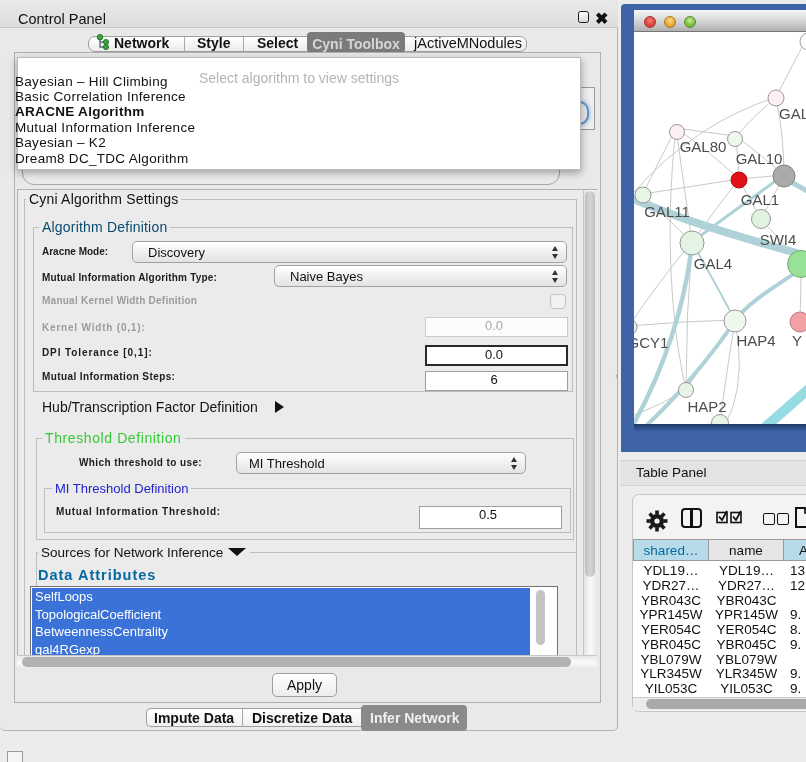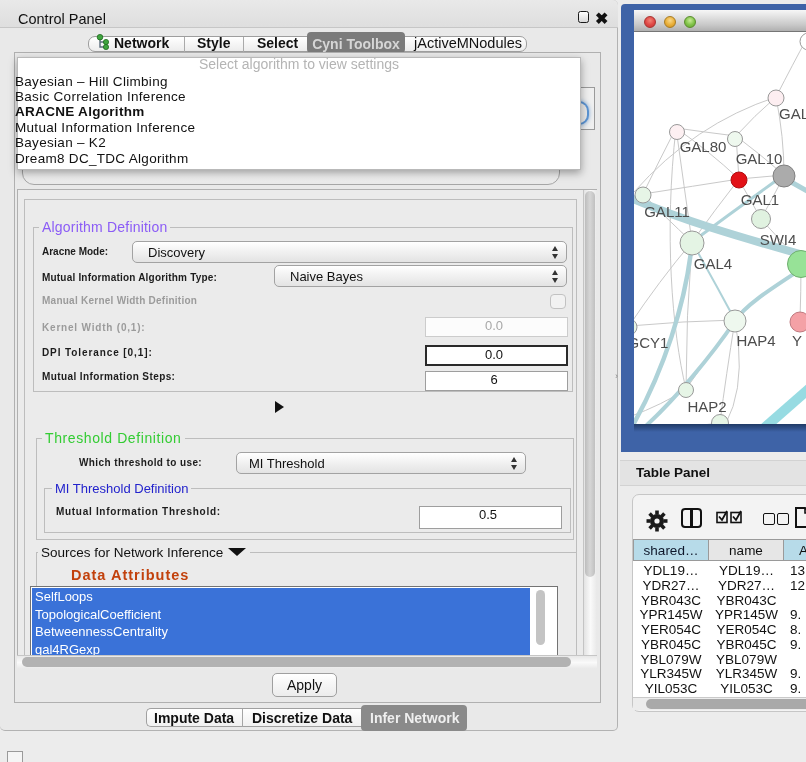--- a/index.html
+++ b/index.html
@@ -50,23 +50,24 @@
 
 <div class="abs" style="left:578px;top:87px;width:17px;height:43px;background:#efefef;border:1px solid #9a9a9a;border-left:none;box-sizing:border-box;"></div>
 <div class="abs" style="left:574px;top:101px;width:15px;height:24px;background:#e8e8e8;border:2.5px solid #5b93d2;border-radius:0 10px 10px 0;border-left:none;box-shadow:0 0 4px rgba(91,147,210,0.8);box-sizing:border-box;"></div>
 
 <div class="abs" style="left:17px;top:189px;width:580px;height:480px;border:1px solid #b0b0b0;background:#ebebeb;box-sizing:border-box;"></div>
 
 <div class="abs" style="left:583px;top:190px;width:14px;height:478px;background:linear-gradient(90deg,#e3e3e3,#fafafa 50%,#e8e8e8);border-left:1px solid #c4c4c4;box-sizing:border-box;"></div>
 <div class="abs" style="left:585px;top:191px;width:10px;height:386px;background:linear-gradient(90deg,#bdbdbd,#d6d6d6 50%,#c0c0c0);border-radius:5px;"></div>
 
 <div class="fs" style="left:24px;top:199px;width:553px;height:470px;border-bottom:none;"></div>
+<div class="fsT" style="left:26px;top:191px;color:#111;">Cyni Algorithm Settings</div>
 
 <div class="fs" style="left:33px;top:227px;width:540px;height:165px;"></div>
-<div class="fsT" style="left:39px;top:219px;color:#8b5cf6;">Algorithm Definition</div>
+<div class="fsT" style="left:39px;top:219px;color:#0c4a6e;">Algorithm Definition</div>
 
 <div class="lbl" style="left:42px;top:246px;letter-spacing:0;">Aracne Mode:</div>
 <div class="combo" style="left:132px;top:241px;width:435px;height:22px;">
   <span class="ct">Discovery</span>
   <svg class="ar" viewBox="0 0 8 15">
         <path d="M4 1 L7 6 L1 6 Z" fill="#333"></path>
         <path d="M4 14 L7 9 L1 9 Z" fill="#333"></path>
       </svg>
 </div>
 
@@ -84,20 +85,21 @@
 
 <div class="lbl dis" style="left:42px;top:322px;letter-spacing:0.8px;">Kernel Width (0,1):</div>
 <div class="fld" style="left:425px;top:317px;width:143px;height:20px;background:#fcfcfc;border-color:#cccccc;color:#a8a8a8;">0.0</div>
 
 <div class="lbl" style="left:42px;top:347px;letter-spacing:0.9px;">DPI Tolerance [0,1]:</div>
 <div class="fld" style="left:425px;top:345px;width:143px;height:21px;border:2px solid #2a2a2a;">0.0</div>
 
 <div class="lbl" style="left:42px;top:371px;letter-spacing:0.4px;">Mutual Information Steps:</div>
 <div class="fld" style="left:425px;top:371px;width:143px;height:20px;">6</div>
 
+<div class="abs" style="left:42px;top:399px;font-size:14px;color:#141414;">Hub/Transcription Factor Definition</div>
 <svg class="abs" style="left:273px;top:400px;" width="12" height="14" viewBox="0 0 12 14">
       <path d="M2 1 L11 7 L2 13 Z" fill="#111"></path>
     </svg>
 
 <div class="fs" style="left:36px;top:438px;width:538px;height:102px;"></div>
 <div class="fsT" style="left:42px;top:430px;color:#33cc33;letter-spacing:0.6px;">Threshold Definition</div>
 
 <div class="lbl" style="left:79px;top:457px;letter-spacing:0.4px;">Which threshold to use:</div>
 <div class="combo" style="left:236px;top:452px;width:290px;height:22px;">
   <span class="ct" style="left:12px;">MI Threshold</span>
@@ -111,21 +113,21 @@
 <div class="fsT" style="left:52px;top:481px;color:#2222cc;font-size:13px;letter-spacing:0;">MI Threshold Definition</div>
 
 <div class="lbl" style="left:56px;top:506px;letter-spacing:0.7px;">Mutual Information Threshold:</div>
 <div class="fld" style="left:419px;top:506px;width:143px;height:23px;">0.5</div>
 
 <div class="fs" style="left:36px;top:552px;width:541px;height:117px;border-bottom:none;"></div>
 <div class="fsT" style="left:38px;top:545px;color:#111;font-size:13.5px;letter-spacing:0;">Sources for Network Inference&nbsp;<svg width="20" height="10" viewBox="0 0 20 10" style="display:inline-block;">
         <path d="M1 1 L19 1 L10 9 Z" fill="#111"></path>
       </svg></div>
 
-<div class="abs b" style="left:38px;top:567px;font-size:14.5px;letter-spacing:1px;color:#c2410c;padding-left:33px;">Data Attributes</div>
+<div class="abs b" style="left:38px;top:567px;font-size:14.5px;letter-spacing:1px;color:#0369a1;">Data Attributes</div>
 <div class="abs" style="left:30px;top:586px;width:528px;height:79px;background:#ffffff;border:1px solid #737373;box-sizing:border-box;overflow:hidden;">
   <div style="position:absolute;left:1px;top:1px;width:498px;height:67px;background:#3a72d8;"></div>
   <div style="position:absolute;left:4px;top:1px;color:#fff;font-size:13px;line-height:17.5px;">SelfLoops<br>TopologicalCoefficient<br>BetweennessCentrality<br>gal4RGexp</div>
   <div style="position:absolute;left:505px;top:3px;width:9px;height:55px;background:#c4c4c4;border-radius:4.5px;"></div>
 </div>
 
 <div class="abs" style="left:17px;top:655px;width:580px;height:14px;background:linear-gradient(#e8e8e8,#fafafa 50%,#e8e8e8);border-top:1px solid #c6c6c6;box-sizing:border-box;"></div>
 <div class="abs" style="left:22px;top:657px;width:549px;height:10px;background:#b2b2b2;border-radius:5px;"></div>
 
 <div class="abs" style="left:272px;top:673px;width:65px;height:24px;background:linear-gradient(#ffffff,#ececec);border:1px solid #9f9f9f;border-radius:5px;box-sizing:border-box;text-align:center;font-size:14px;color:#111;line-height:22px;">Apply</div>
@@ -217,21 +219,21 @@
     <text x="122" y="313.5" text-anchor="middle">HAP4</text>
     <text x="158" y="313.5">Y</text>
     <text x="73" y="379.5" text-anchor="middle">HAP2</text>
   </g>
 </svg>
 </div>
 
 <div class="abs" style="left:634px;top:424px;width:172px;height:8px;background:linear-gradient(#203a66,rgba(62,99,167,0));"></div>
 
 <div class="abs" style="left:620px;top:460px;width:186px;height:26px;background:#e3e3e3;border-top:1px solid #d2d2d2;border-bottom:1px solid #d2d2d2;box-sizing:border-box;"></div>
-<div class="abs" style="left:636px;top:465px;font-size:13.5px;color:#111;font-weight:bold;">Table Panel</div>
+<div class="abs" style="left:636px;top:465px;font-size:13.5px;color:#111;">Table Panel</div>
 
 <div class="abs" style="left:632px;top:494px;width:182px;height:218px;background:#f3f3f3;border:1px solid #c6c6c6;border-radius:7px;box-sizing:border-box;"></div>
 
 <svg class="abs" style="left:646px;top:510px;" width="22" height="22" viewBox="0 0 22 22">
   <g fill="#1a1a1a">
     <circle cx="11" cy="11" r="7"></circle>
     <g>
       <rect x="9.2" y="0.5" width="3.6" height="4"></rect>
       <rect x="9.2" y="17.5" width="3.6" height="4"></rect>
       <rect x="0.5" y="9.2" width="4" height="3.6"></rect>
@@ -256,29 +258,29 @@
 </svg>
 <div class="abs" style="left:763px;top:513px;width:10px;height:10px;border:1.5px solid #111;border-radius:2px;"></div>
 <div class="abs" style="left:777px;top:513px;width:10px;height:10px;border:1.5px solid #111;border-radius:2px;"></div>
 <svg class="abs" style="left:794px;top:506px;" width="18" height="23" viewBox="0 0 18 23">
   <path d="M2 2 L11 2 L16 7 L16 21 L2 21 Z" fill="none" stroke="#111" stroke-width="2"></path>
   <path d="M11 2 L11 7 L16 7" fill="none" stroke="#111" stroke-width="1.6"></path>
 </svg>
 
 <div class="abs" style="left:633px;top:539px;width:173px;height:159px;background:#ffffff;overflow:hidden;">
 
-  <div style="position:absolute;left:0;top:0;width:76px;height:22px;background:#b7dbe9;border:1px solid #9a9a9a;box-sizing:border-box;text-align:center;font-size:13.5px;line-height:21px;color:#0f172a;">shared…</div>
+  <div style="position:absolute;left:0;top:0;width:76px;height:22px;background:#b7dbe9;border:1px solid #9a9a9a;box-sizing:border-box;text-align:center;font-size:13.5px;line-height:21px;color:#0369a1;">shared…</div>
   <div style="position:absolute;left:76px;top:0;width:75px;height:22px;background:#e6e6e6;border:1px solid #9a9a9a;border-left:none;box-sizing:border-box;text-align:center;font-size:13.5px;line-height:21px;color:#111;">name</div>
   <div style="position:absolute;left:151px;top:0;width:40px;height:22px;background:#b7dbe9;border:1px solid #9a9a9a;border-left:none;box-sizing:border-box;text-align:center;font-size:13.5px;line-height:21px;color:#111;">A</div>
 
   <div style="position:absolute;left:0;top:25px;width:76px;text-align:center;font-size:13.5px;line-height:14.75px;color:#111;">YDL19…<br>YDR27…<br>YBR043C<br>YPR145W<br>YER054C<br>YBR045C<br>YBL079W<br>YLR345W<br>YIL053C</div>
   <div style="position:absolute;left:76px;top:25px;width:75px;text-align:center;font-size:13.5px;line-height:14.75px;color:#111;">YDL19…<br>YDR27…<br>YBR043C<br>YPR145W<br>YER054C<br>YBR045C<br>YBL079W<br>YLR345W<br>YIL053C</div>
   <div style="position:absolute;left:157px;top:25px;width:30px;text-align:left;font-size:13.5px;line-height:14.75px;color:#111;">13<br>12<br>&nbsp;<br>9.<br>8.<br>9.<br>&nbsp;<br>9.<br>9.</div>
 </div>
 
 <div class="abs" style="left:633px;top:697px;width:173px;height:13px;background:#ececec;border-top:1px solid #c9c9c9;box-sizing:border-box;"></div>
 <div class="abs" style="left:646px;top:699px;width:160px;height:10px;background:#a9a9a9;border-radius:5px 0 0 5px;"></div>
 
 <div class="abs" style="left:17px;top:57px;width:564px;height:113px;background:#fff;border:1px solid #b9b9b9;box-shadow:0 3px 8px rgba(0,0,0,0.35);box-sizing:border-box;z-index:10;"></div>
-<div class="abs" style="left:17px;top:56px;width:564px;text-align:center;font-size:14px;color:#b4b4b4;z-index:11;">Select algorithm to view settings</div>
+<div class="abs" style="left:17px;top:70px;width:564px;text-align:center;font-size:14px;color:#b4b4b4;z-index:11;">Select algorithm to view settings</div>
 <div class="abs" style="left:15px;top:73.5px;font-size:13.5px;letter-spacing:0.3px;color:#111;line-height:15.4px;z-index:11;">Bayesian – Hill Climbing<br>Basic Correlation Inference<br><span class="b">ARACNE Algorithm</span><br>Mutual Information Inference<br>Bayesian – K2<br>Dream8 DC_TDC Algorithm</div>
 
 </div>
 
 </body></html>

